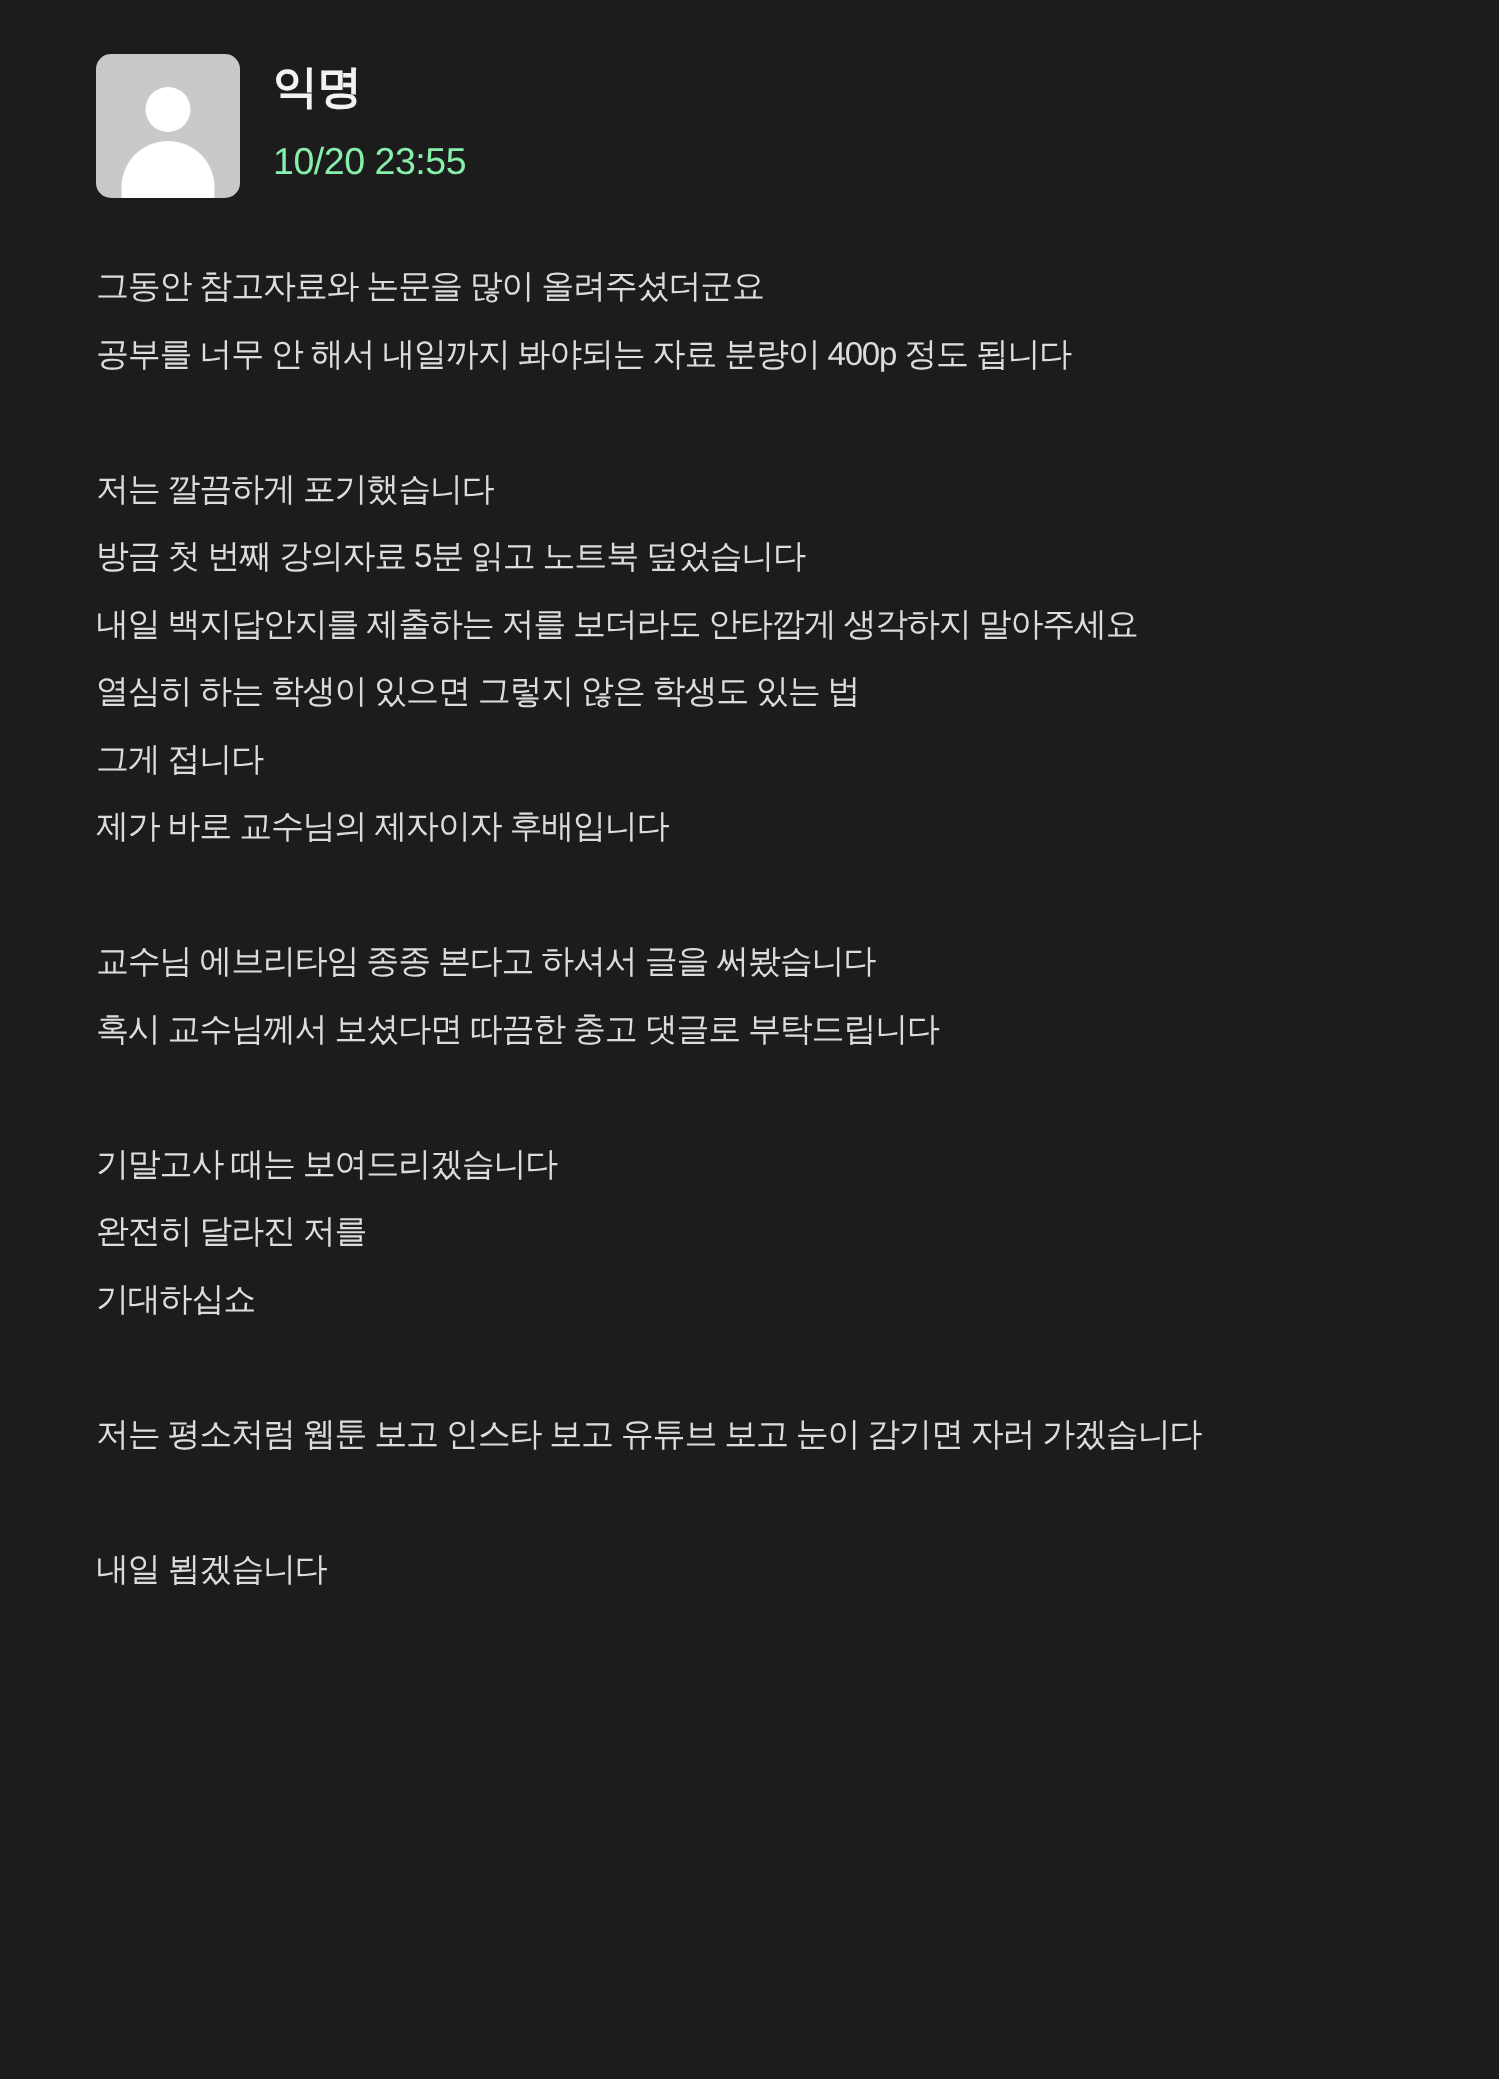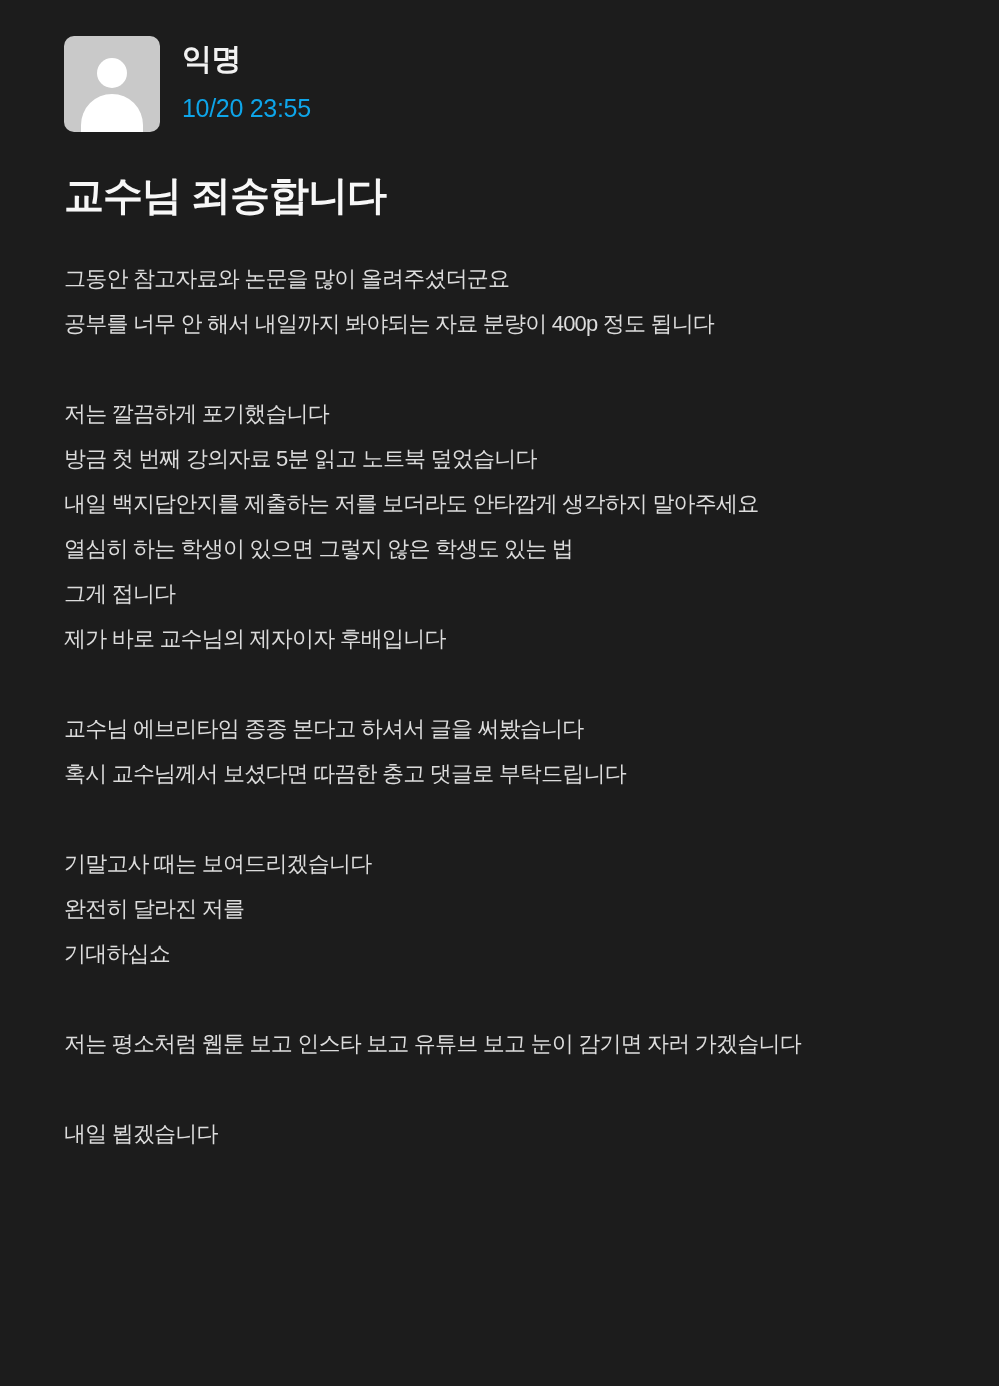--- a/index.html
+++ b/index.html
@@ -63,21 +63,21 @@
   }
   .author-name {
     font-size: 30px;
     font-weight: bold;
     color: #f2f2f2;
     line-height: 1.1;
     letter-spacing: -0.5px;
   }
   .post-time {
     font-size: 25px;
-    color: #0ea5e9;
+    color: #86efac;
     line-height: 1.1;
     letter-spacing: -0.3px;
   }
   .post-title {
     font-size: 40px;
     font-weight: bold;
     color: #f7f7f7;
     letter-spacing: -1px;
     margin: 38px 0 0 0;
     line-height: 1.25;
@@ -101,21 +101,20 @@
     <div class="avatar">
       <div class="head"></div>
       <div class="body"></div>
     </div>
     <div class="author-block">
       <div class="author-name">익명</div>
       <div class="post-time">10/20 23:55</div>
     </div>
   </div>
 
-  <h1 class="post-title">교수님 죄송합니다</h1>
 
   <div class="post-body">그동안 참고자료와 논문을 많이 올려주셨더군요
 공부를 너무 안 해서 내일까지 봐야되는 자료 분량이 400p 정도 됩니다
 
 저는 깔끔하게 포기했습니다
 방금 첫 번째 강의자료 5분 읽고 노트북 덮었습니다
 내일 백지답안지를 제출하는 저를 보더라도 안타깝게 생각하지 말아주세요
 열심히 하는 학생이 있으면 그렇지 않은 학생도 있는 법
 그게 접니다
 제가 바로 교수님의 제자이자 후배입니다

